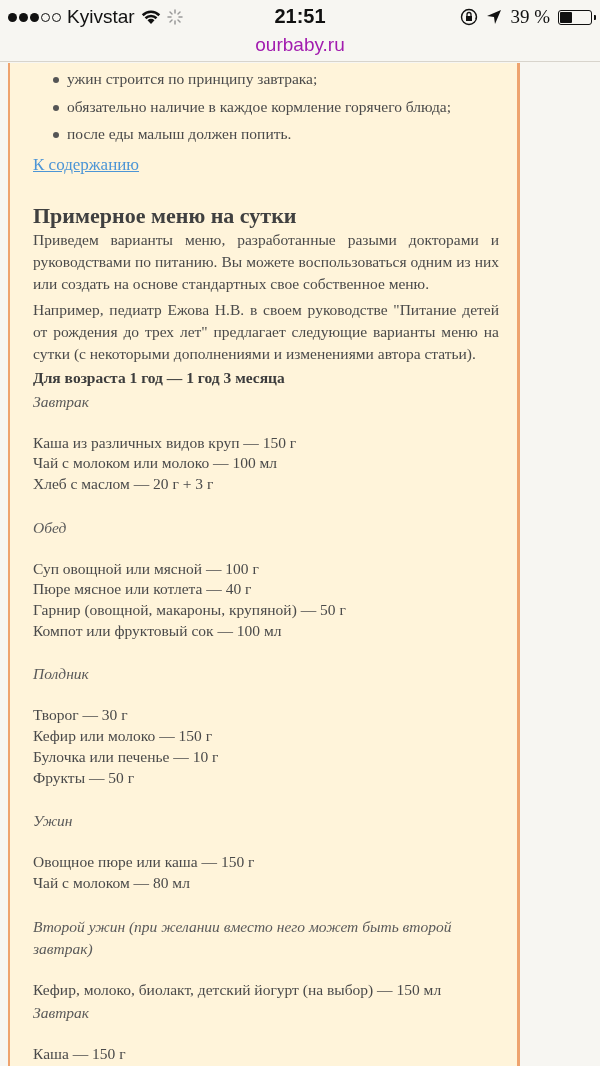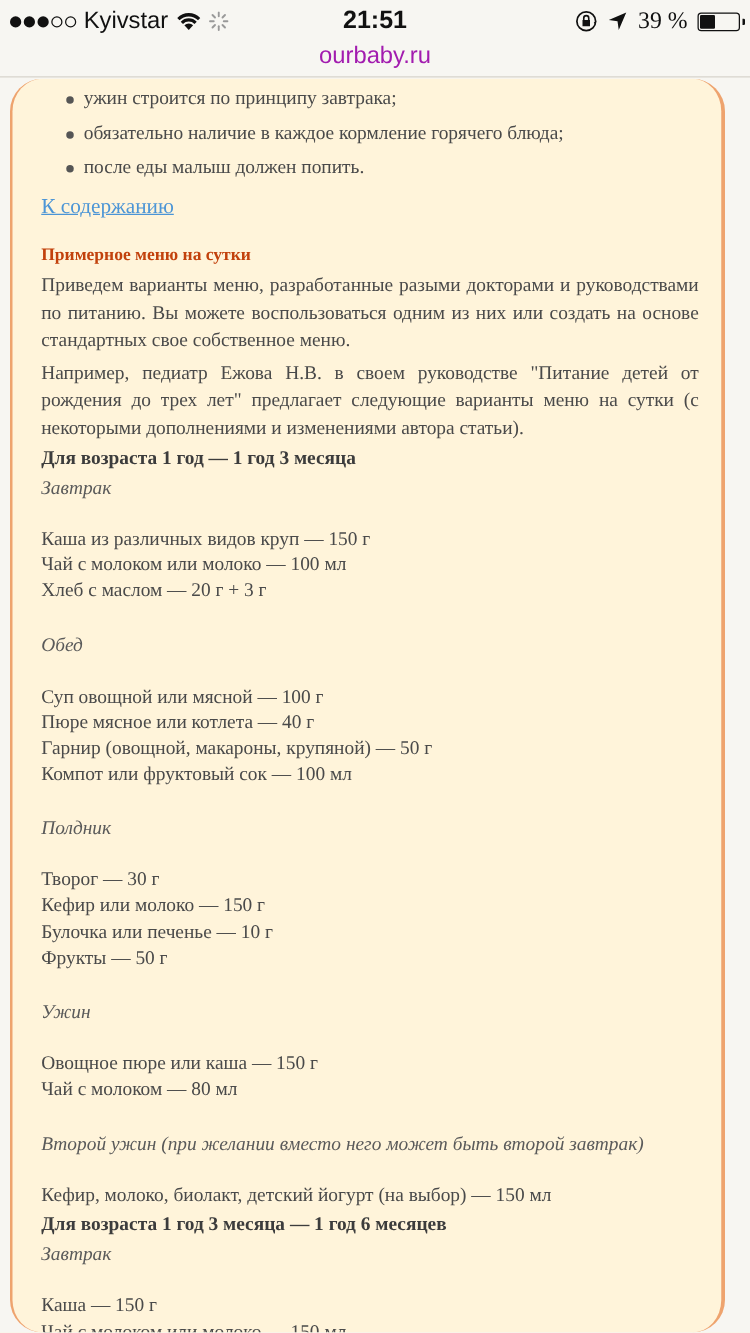--- a/index.html
+++ b/index.html
@@ -25,33 +25,33 @@
 
   
   .url-bar {
     position: absolute; left: 0; top: 34px; width: 600px; height: 28px;
     background: #f7f6f2; text-align: center; font-family: "Liberation Sans", sans-serif;
     font-size: 19px; color: #a21caf; border-bottom: 1px solid #d8d4cc;
   }
 
   
   .content {
-    position: absolute; left: 8px; top: 63px; width: 572px; height: 1003px;
+    position: absolute; left: 8px; top: 63px; width: 512px; height: 1003px;
     background: #fff4da; border-left: 2px solid #eea36e; border-right: 3px solid #eea36e;
-    overflow: hidden; color: #4a4a4a; font-size: 15.5px; border-radius: 26px;
+    overflow: hidden; color: #4a4a4a; font-size: 15.5px;
   }
   .inner { position: absolute; left: 23px; right: 18px; top: 0; }
 
   ul.bullets { list-style: none; padding-left: 20px; margin-top: 6px; }
   ul.bullets li { position: relative; padding-left: 14px; height: 27.5px; line-height: 20px; }
   ul.bullets li::before { content: ""; position: absolute; left: 0; top: 8px; width: 6px; height: 6px; border-radius: 50%; background: #555; }
 
   .toc-link { display: inline-block; margin-top: 3px; color: #4c95d6; text-decoration: underline; font-size: 17px; }
 
-  h2.section-title { margin-top: 19px; color: #c2410c; font-size: 14px; font-weight: bold; line-height: 22px; }
+  h2.section-title { margin-top: 30px; color: #404040; font-size: 22px; font-weight: bold; line-height: 22px; }
   p.para { text-align: justify; line-height: 22px; margin-top: 2px; }
   p.para + p.para { margin-top: 4px; }
   .age-heading { font-weight: bold; color: #3c3c3c; line-height: 22px; margin-top: 2px; }
   .meal-title { font-style: italic; color: #5a5a5a; line-height: 22px; margin-top: 2px; }
   .meal-items { margin-top: 20px; }
   .meal-items div { line-height: 20.7px; }
   .meal-gap { height: 20px; }
 </style>
 </head>
 <body>
@@ -157,21 +157,20 @@
       <div>Чай с молоком — 80 мл</div>
     </div>
     <div class="meal-gap"></div>
 
     <div class="meal-title">Второй ужин (при желании вместо него может быть второй завтрак)</div>
     <div class="meal-items">
       <div>Кефир, молоко, биолакт, детский йогурт (на выбор) — 150 мл</div>
     </div>
 
     
-    <div class="age-heading">Для возраста 1 год 3 месяца — 1 год 6 месяцев</div>
 
     <div class="meal-title">Завтрак</div>
     <div class="meal-items">
       <div>Каша — 150 г</div>
       <div>Чай с молоком или молоко — 150 мл</div>
 
     </div>
 
   </div>
 </div>

